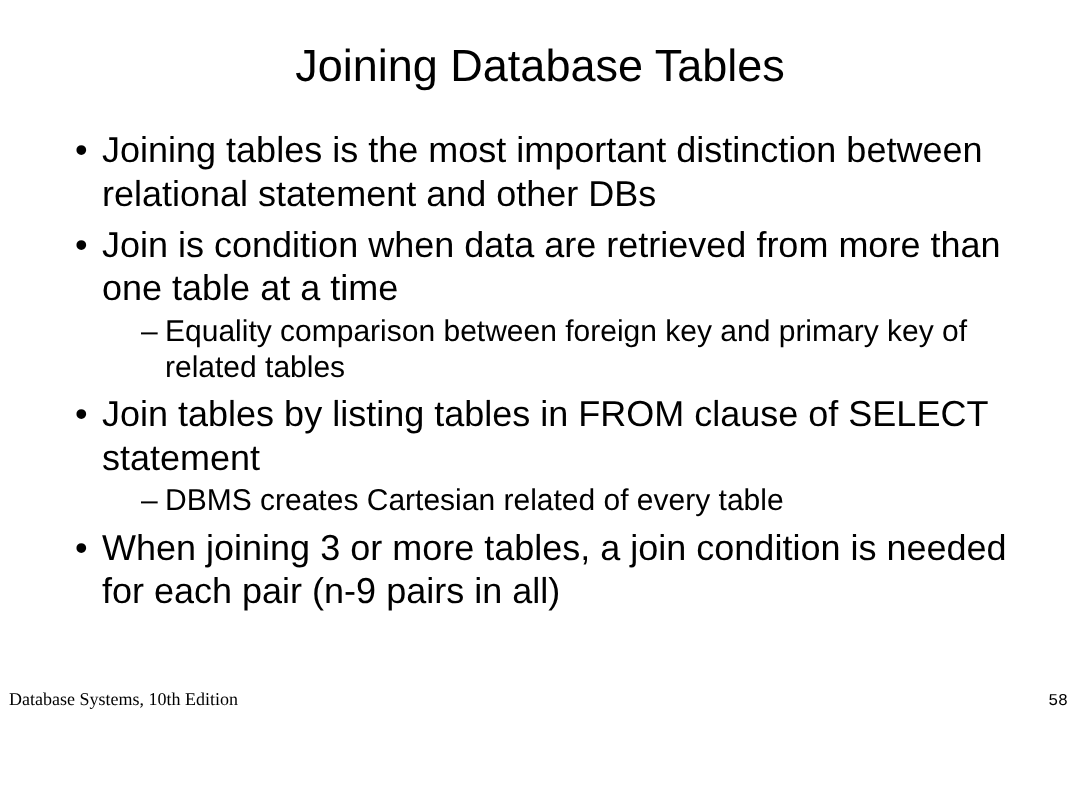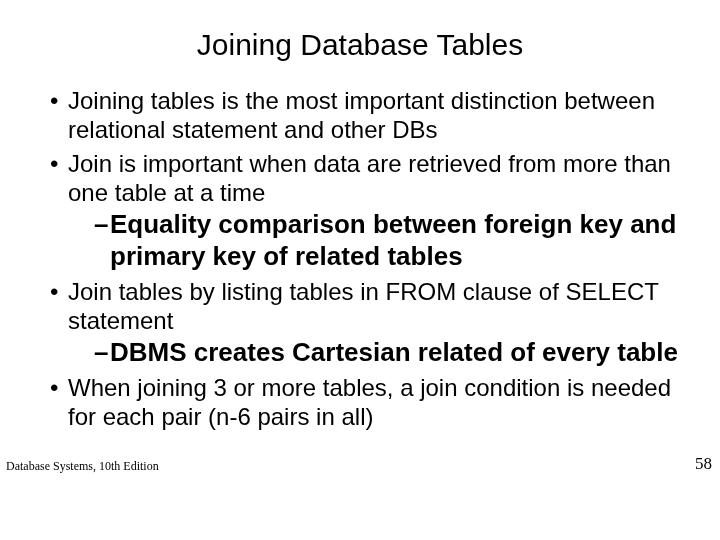--- a/index.html
+++ b/index.html
@@ -42,66 +42,65 @@
     position: absolute;
     left: 0;
     top: 0;
   }
   ul.lvl2 {
     margin: 2px 0 4px 0;
     padding: 0 0 0 26px;
     list-style: none;
   }
   ul.lvl2 > li {
-    font-size: 26px;
+    font-size: 20px;
     line-height: 1.22;
     margin: 0 0 2px 0;
     position: relative;
     padding-left: 16px;
-    font-weight: bold;
   }
   ul.lvl2 > li::before {
     content: "–";
     position: absolute;
     left: 0;
     top: 0;
   }
   .footer {
     position: absolute;
     left: 6px;
     bottom: 10px;
     font-family: "Times New Roman", Times, serif;
     font-size: 12px;
   }
   .pagenum {
     position: absolute;
     right: 8px;
     bottom: 10px;
-    font-family: Liberation Serif, serif;
-    font-size: 17px;
+    font-family: Liberation Mono, monospace;
+    font-size: 11px;
   }
 </style>
 </head>
 <body>
 
 <div class="slide">
   <h1 class="title">Joining Database Tables</h1>
 
   <ul class="lvl1">
     <li>Joining tables is the most important distinction between relational statement and other DBs</li>
     <li>
-      <span>Join is important when data are retrieved from more than one table at a time</span>
+      <span>Join is condition when data are retrieved from more than one table at a time</span>
       <ul class="lvl2">
         <li>Equality comparison between foreign key and primary key of related tables</li>
       </ul>
     </li>
     <li>
       <span>Join tables by listing tables in FROM clause of SELECT statement</span>
       <ul class="lvl2">
         <li>DBMS creates Cartesian related of every table</li>
       </ul>
     </li>
-    <li>When joining 3 or more tables, a join condition is needed for each pair (n-6 pairs in all)</li>
+    <li>When joining 3 or more tables, a join condition is needed for each pair (n-9 pairs in all)</li>
   </ul>
 
   <div class="footer">Database Systems, 10th Edition</div>
   <div class="pagenum">58</div>
 </div>
 
 </body></html>

